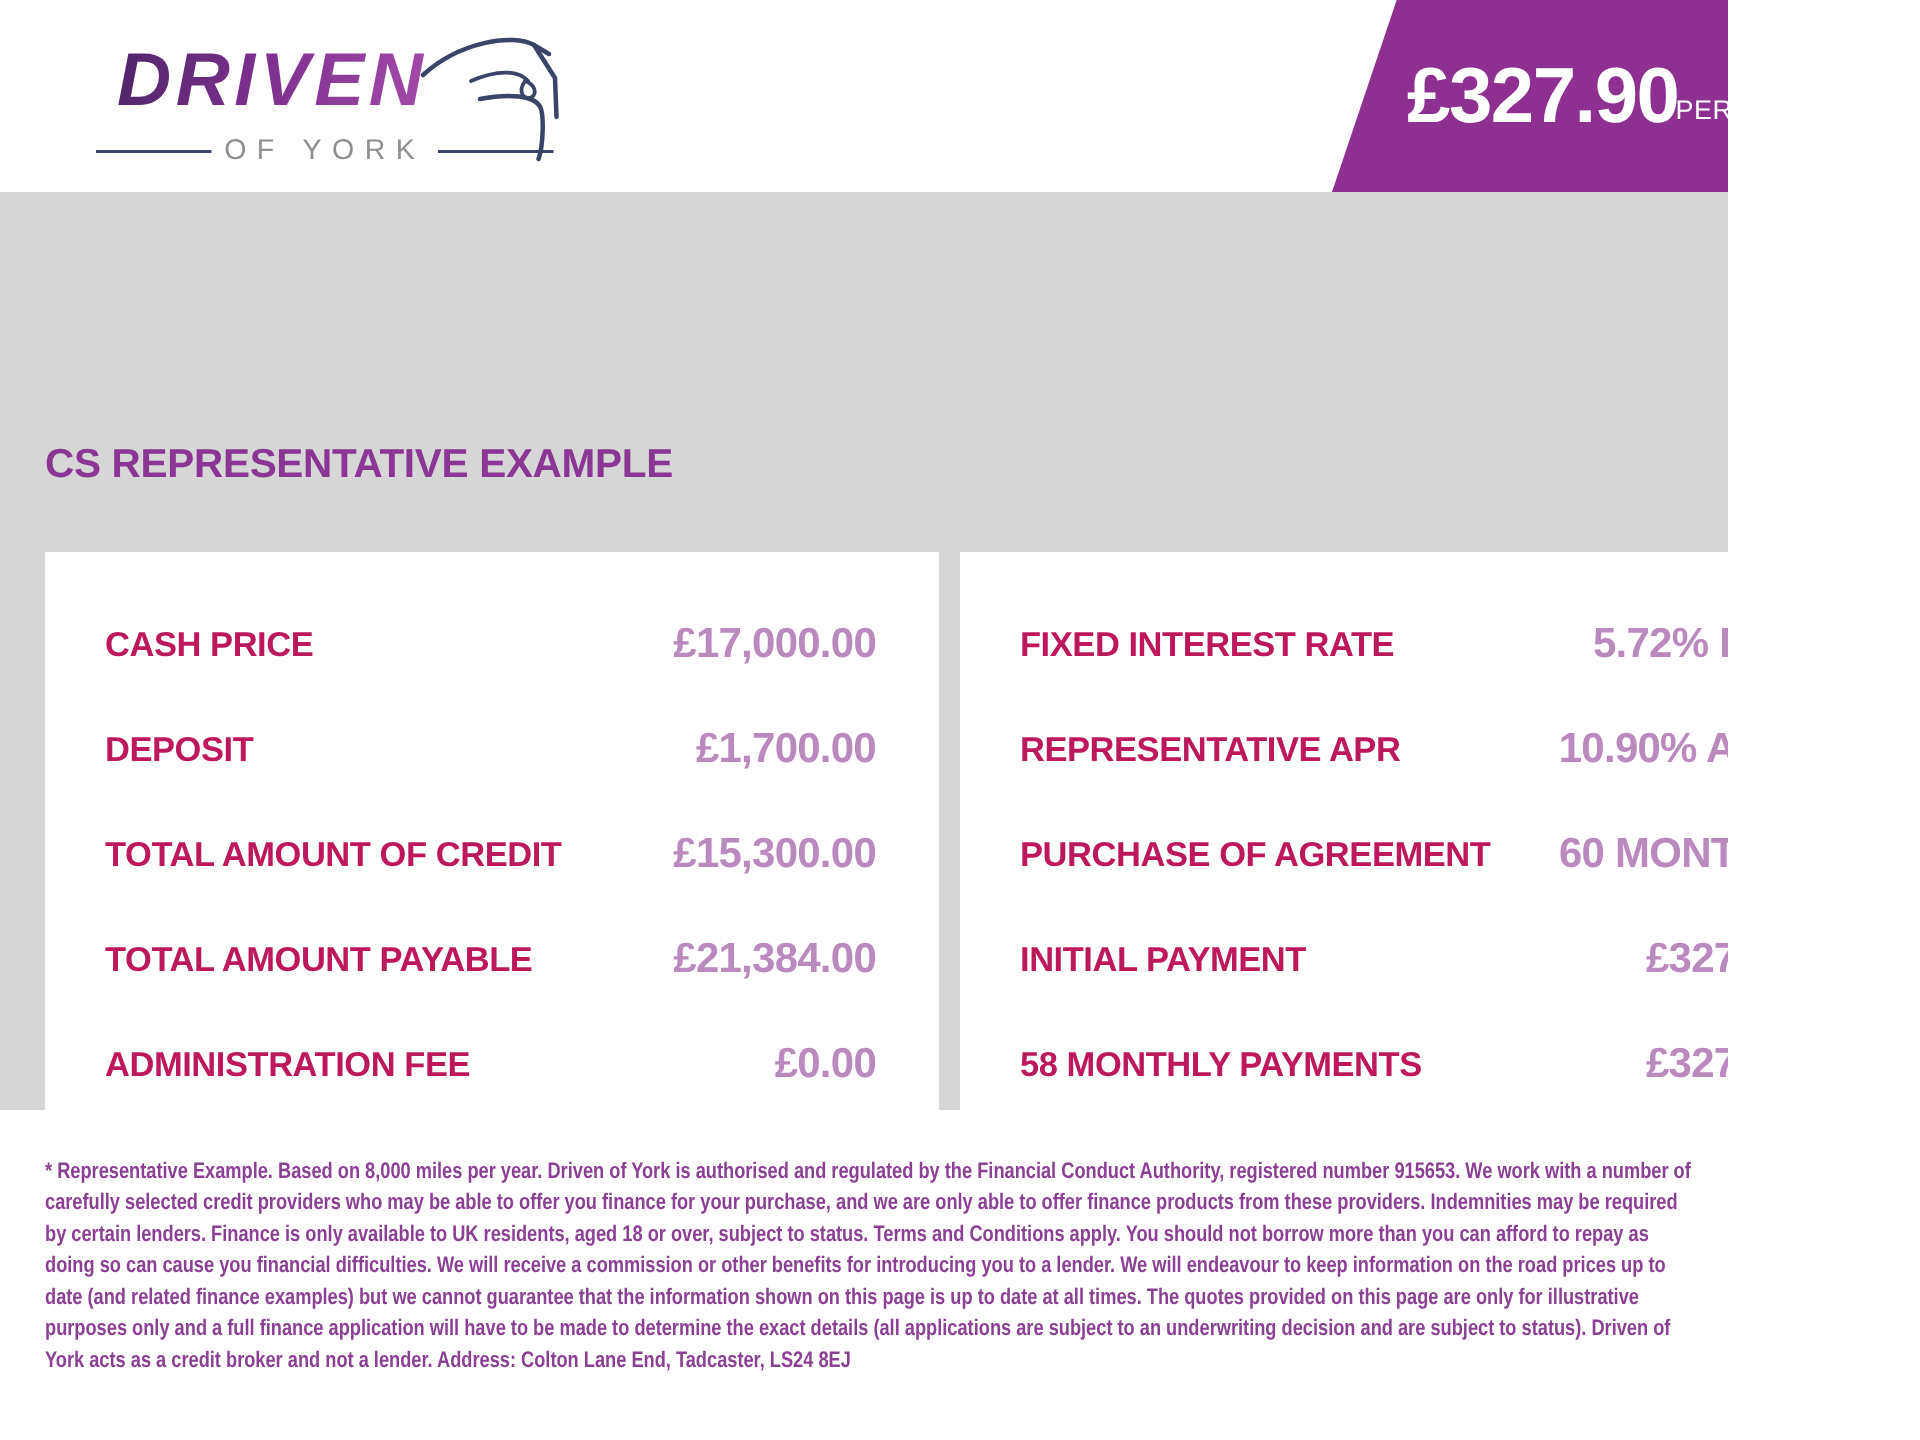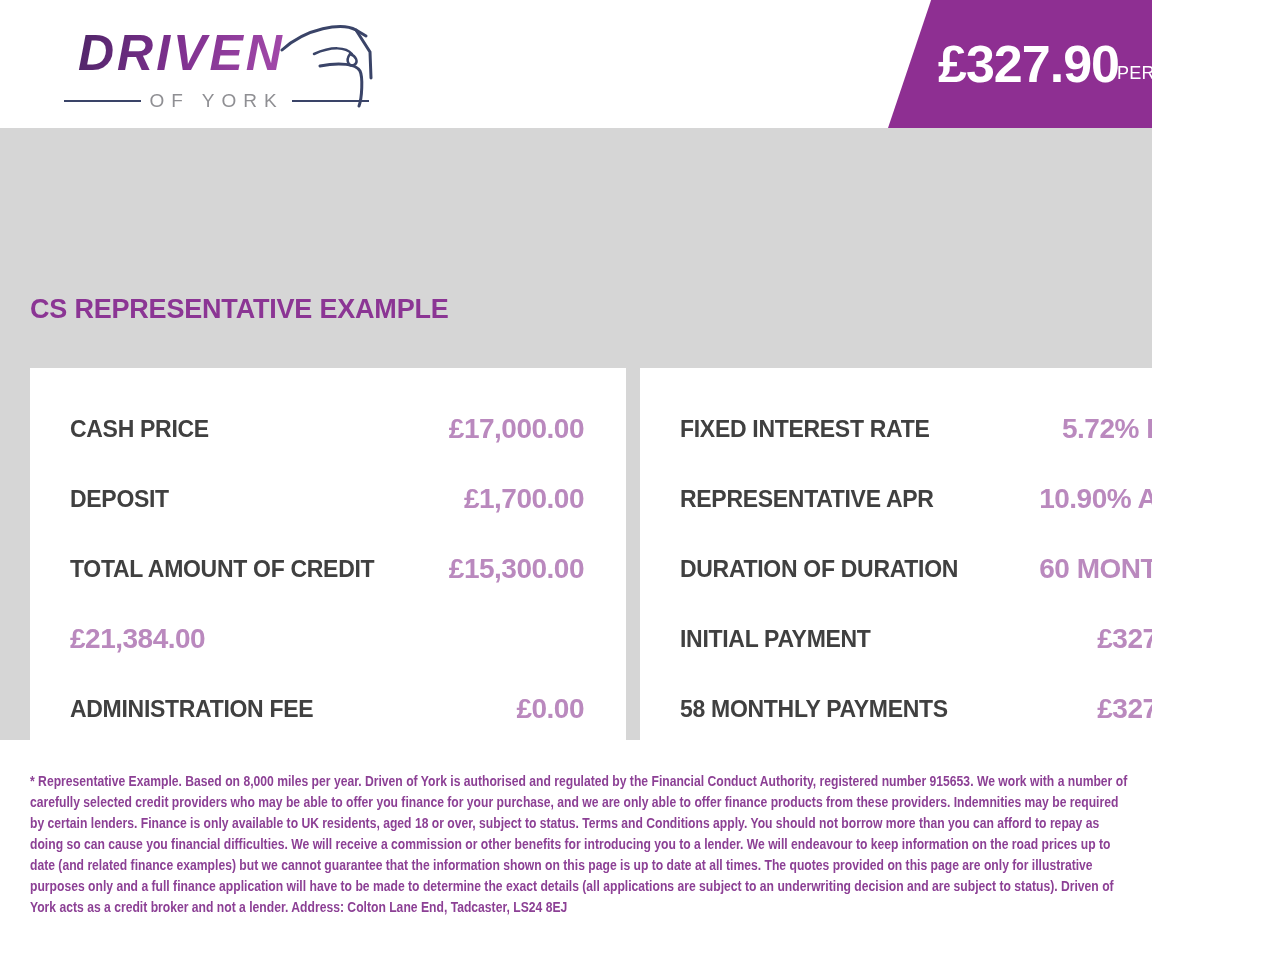--- a/index.html
+++ b/index.html
@@ -37,21 +37,21 @@
   .heading { position:absolute; left:30px; top:166px; font-size:27px; font-weight:bold; color:#8b3594; letter-spacing:-0.2px; }
 
   .panel {
     position:absolute; top:240px; height:472px; background:#ffffff;
     padding:26px 42px 26px 40px; display:flex; flex-direction:column;
   }
   .panel-left  { left:30px;  width:596px; }
   .panel-right { left:640px; width:597px; }
 
   .finance-row { height:70px; display:flex; justify-content:space-between; align-items:center; }
-  .row-label { font-size:23px; font-weight:bold; color:#404040; letter-spacing:-0.3px; white-space:nowrap; }
+  .row-label { font-size:23px; font-weight:bold; color:#be185d; letter-spacing:-0.3px; white-space:nowrap; }
   .row-value { font-size:28px; font-weight:bold; color:#ba89be; letter-spacing:-0.5px; white-space:nowrap; }
 
   
   .footer { position:absolute; top:740px; left:0; width:1280px; height:220px; background:#ffffff; }
   .disclaimer {
     position:absolute; left:30px; top:30px;
     width:1360px; transform:scaleX(0.81); transform-origin:left top;
     font-size:15px; font-weight:bold; color:#8c4095; line-height:21px;
   }
 </style>
@@ -95,20 +95,21 @@
       </div>
       <div class="finance-row">
         <span class="row-label">DEPOSIT</span>
         <span class="row-value">£1,700.00</span>
       </div>
       <div class="finance-row">
         <span class="row-label">TOTAL AMOUNT OF CREDIT</span>
         <span class="row-value">£15,300.00</span>
       </div>
       <div class="finance-row">
+        <span class="row-label">TOTAL AMOUNT PAYABLE</span>
         <span class="row-value">£21,384.00</span>
       </div>
       <div class="finance-row">
         <span class="row-label">ADMINISTRATION FEE</span>
         <span class="row-value">£0.00</span>
       </div>
       <div class="finance-row">
         <span class="row-label">OPTION TO PURCHASE FEE</span>
         <span class="row-value">£10.00</span>
       </div>
@@ -117,21 +118,21 @@
     <div class="panel panel-right">
       <div class="finance-row">
         <span class="row-label">FIXED INTEREST RATE</span>
         <span class="row-value">5.72% P.A.</span>
       </div>
       <div class="finance-row">
         <span class="row-label">REPRESENTATIVE APR</span>
         <span class="row-value">10.90% APR</span>
       </div>
       <div class="finance-row">
-        <span class="row-label">DURATION OF DURATION</span>
+        <span class="row-label">PURCHASE OF AGREEMENT</span>
         <span class="row-value">60 MONTHS</span>
       </div>
       <div class="finance-row">
         <span class="row-label">INITIAL PAYMENT</span>
         <span class="row-value">£327.90</span>
       </div>
       <div class="finance-row">
         <span class="row-label">58 MONTHLY PAYMENTS</span>
         <span class="row-value">£327.90</span>
       </div>

